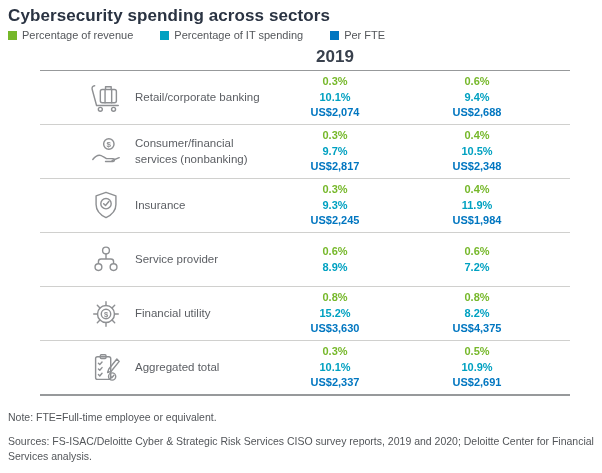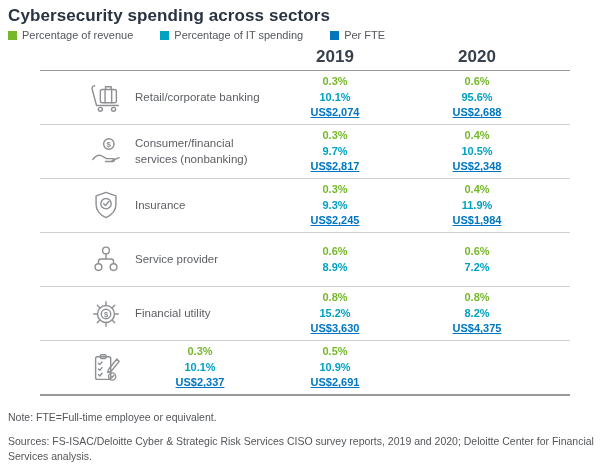--- a/index.html
+++ b/index.html
@@ -73,21 +73,21 @@
     line-height:1.35;
   }
   .vals {
     text-align:center;
     font-size:11px;
     font-weight:bold;
     line-height:15.5px;
   }
   .v-green { color:#76b82a; }
   .v-teal  { color:#00a1c1; }
-  .v-blue  { color:#0076c0;text-decoration:underline; }
+  .v-blue  { color:#0076c0; }
 
   .note {
     margin:15px 8px 0 8px;
     font-size:10.5px;
     color:#53565a;
   }
   .sources {
     margin:11px 8px 16px 8px;
     font-size:10.5px;
     color:#53565a;
@@ -113,21 +113,20 @@
     <span class="swatch blue"></span>
     <span>Per FTE</span>
   </div>
 </div>
 
 <div class="table">
   <div class="thead">
     <div></div>
       <div></div>
     <div class="th">2019</div>
-    <div class="th">2020</div>
     <div></div>
   </div>
 
   <div class="trow">
     <div class="icon-cell">
       <svg width="34" height="34" viewBox="0 0 36 36">
         <path d="M6 5 c-2.2 0 -3.2 2 -2.6 4 l4.6 17 h23"></path>
         <circle cx="12" cy="30" r="2.1"></circle>
           <circle cx="26" cy="30" r="2.1"></circle>
         <rect x="12" y="9" width="17" height="14" rx="2"></rect>
@@ -135,21 +134,21 @@
       </svg>
     </div>
     <div class="sector-label">Retail/corporate banking</div>
     <div class="vals">
       <div class="v-green">0.3%</div>
       <div class="v-teal">10.1%</div>
       <div class="v-blue">US$2,074</div>
     </div>
     <div class="vals">
       <div class="v-green">0.6%</div>
-      <div class="v-teal">95.6%</div>
+      <div class="v-teal">9.4%</div>
       <div class="v-blue">US$2,688</div>
     </div>
     <div></div>
   </div>
 
   <div class="trow">
     <div class="icon-cell">
       <svg width="34" height="34" viewBox="0 0 36 36">
         <circle cx="21" cy="9.5" r="5.5"></circle>
         <text x="21" y="12.5" font-size="8.5" text-anchor="middle">$</text>
@@ -241,20 +240,21 @@
     <div class="icon-cell">
       <svg width="34" height="34" viewBox="0 0 36 36">
         <rect x="7" y="6" width="16" height="24" rx="2"></rect>
         <rect x="12" y="4" width="6" height="4" rx="1"></rect>
         <path d="M10 13 l1.4 1.4 l2.4 -2.8 M10 19 l1.4 1.4 l2.4 -2.8 M10 25 l1.4 1.4 l2.4 -2.8"></path>
         <path d="M29.5 8.5 l-8.5 10.5 -1.3 3.8 3.8 -1.3 8.5 -10.5 z"></path>
         <circle cx="24.5" cy="27" r="3.8"></circle>
         <path d="M22.8 27 l1.3 1.3 2.3 -2.7"></path>
       </svg>
     </div>
+    <div class="sector-label">Aggregated total</div>
     <div class="vals">
       <div class="v-green">0.3%</div>
       <div class="v-teal">10.1%</div>
       <div class="v-blue">US$2,337</div>
     </div>
     <div class="vals">
       <div class="v-green">0.5%</div>
       <div class="v-teal">10.9%</div>
       <div class="v-blue">US$2,691</div>
     </div>

